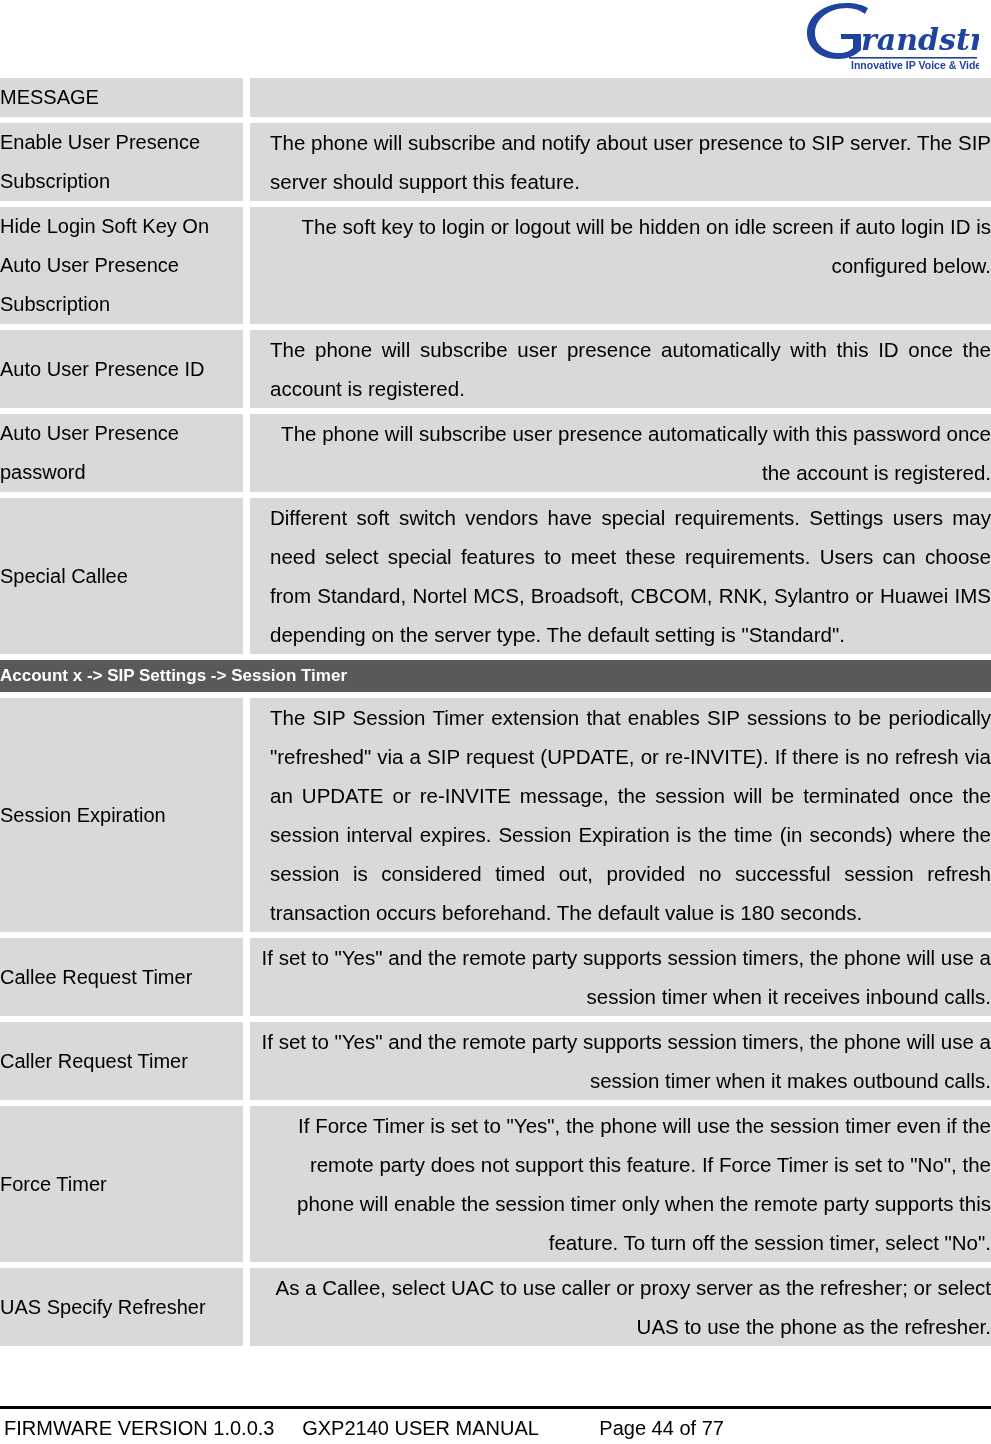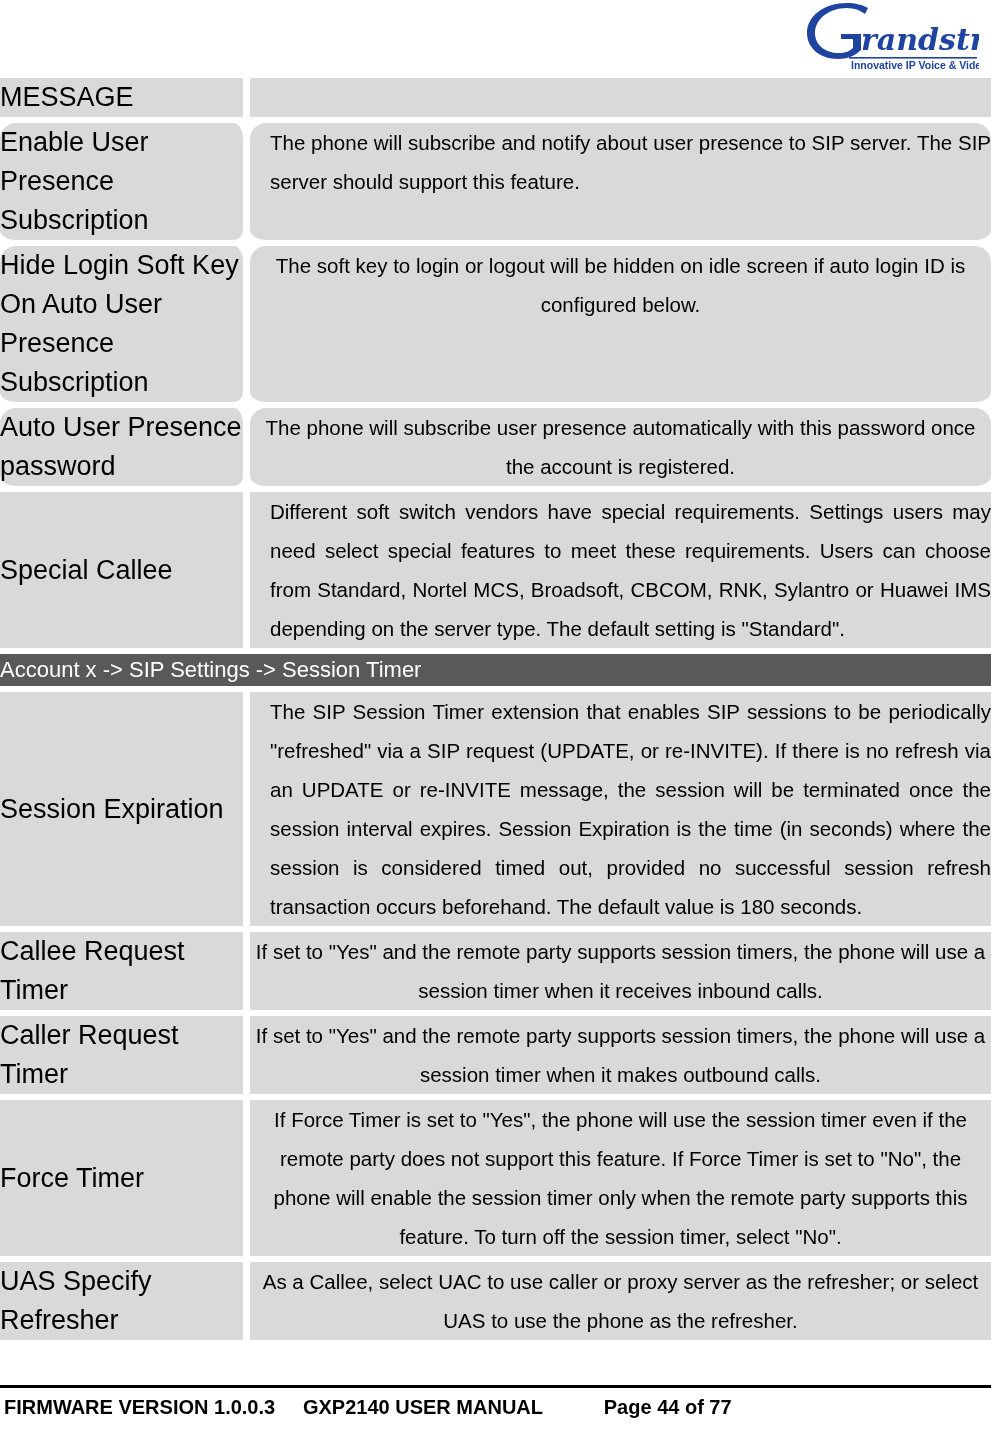--- a/index.html
+++ b/index.html
@@ -43,61 +43,60 @@
     border-spacing: 0;
     table-layout: fixed;
   }
   .spec-table td {
     vertical-align: middle;
     padding: 0;
   }
   .cell-label {
     width: 250px;
     background: #d9d9d9;
-    font-size: 27px;
+    font-size: 20px;
     line-height: 39px;
     padding: 6px 10px 6px 10px;
     box-sizing: border-box;
     border-right: 7px solid #ffffff;
     border-bottom: 6px solid #ffffff;
   }
   .cell-desc {
     background: #d9d9d9;
     font-size: 20.5px;
     line-height: 39px;
     padding: 6px 8px 6px 10px;
     box-sizing: border-box;
     border-bottom: 6px solid #ffffff;
-    text-align: center;
+    text-align: right;
   }
   .cell-desc.justify { text-align: justify; text-align-last: left; padding-left: 20px; }
   .cell-desc.empty { padding: 0; }
 
   tr.row-top .cell-label,
-  tr.row-top .cell-desc { vertical-align: top; border-radius: 16px; }
+  tr.row-top .cell-desc { vertical-align: top; }
 
   
   .section-bar {
     background: #595959;
     color: #ffffff;
-    font-weight: normal;
-    font-size: 22px;
+    font-weight: bold;
+    font-size: 17px;
     line-height: 32px;
     padding: 3px 10px 3px 10px;
     border-bottom: 6px solid #ffffff;
     box-sizing: border-box;
   }
 
   
   .doc-footer {
     position: absolute;
     left: 0;
-    bottom: 24px;
+    bottom: 3px;
     width: 991px;
-    font-weight: bold;
   }
   .footer-rule {
     border-top: 3px solid #000000;
     width: 991px;
     margin-bottom: 6px;
   }
   .footer-text {
     font-size: 20px;
     line-height: 26px;
     white-space: pre;
@@ -133,20 +132,24 @@
       <tr class="row-top">
         <td class="cell-label">Enable User Presence Subscription</td>
         <td class="cell-desc justify">The phone will subscribe and notify about user presence to SIP server. The SIP server should support this feature.</td>
       </tr>
 
       <tr class="row-top">
         <td class="cell-label">Hide Login Soft Key On Auto User Presence Subscription</td>
         <td class="cell-desc">The soft key to login or logout will be hidden on idle screen if auto login ID is configured below.</td>
       </tr>
 
+      <tr>
+        <td class="cell-label">Auto User Presence ID</td>
+        <td class="cell-desc justify">The phone will subscribe user presence automatically with this ID once the account is registered.</td>
+      </tr>
 
       <tr class="row-top">
         <td class="cell-label">Auto User Presence password</td>
         <td class="cell-desc">The phone will subscribe user presence automatically with this password once the account is registered.</td>
       </tr>
 
       <tr>
         <td class="cell-label">Special Callee</td>
         <td class="cell-desc justify">Different soft switch vendors have special requirements. Settings users may need select special features to meet these requirements. Users can choose from Standard, Nortel MCS, Broadsoft, CBCOM, RNK, Sylantro or Huawei IMS depending on the server type. The default setting is "Standard".</td>
       </tr>

